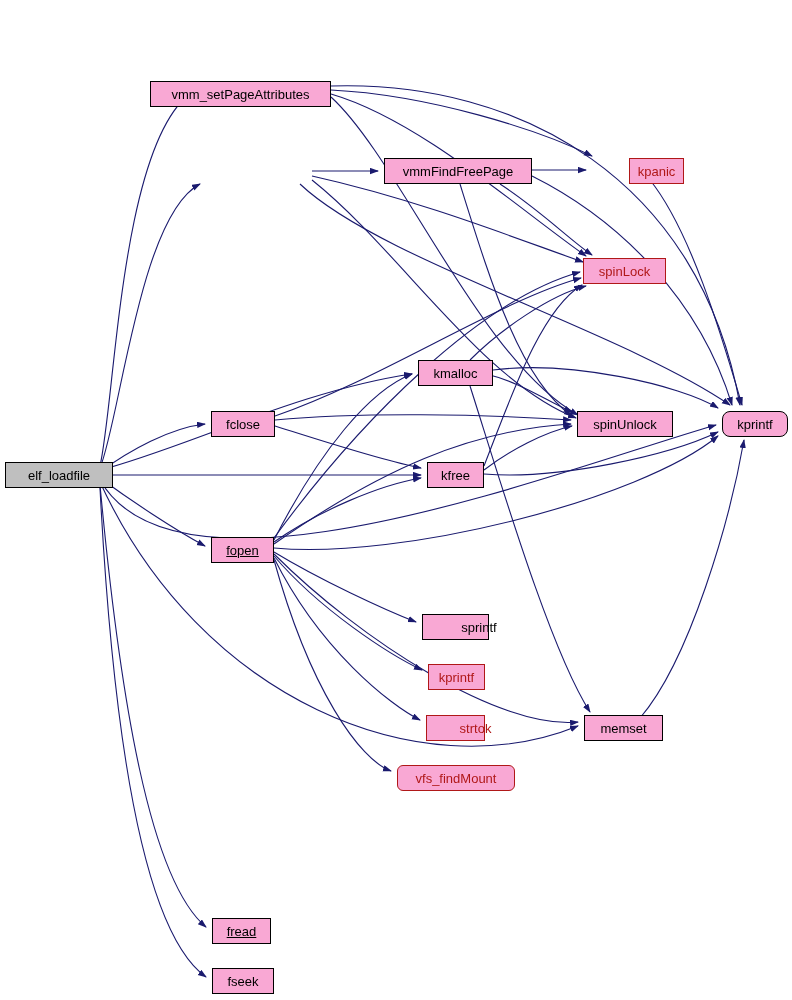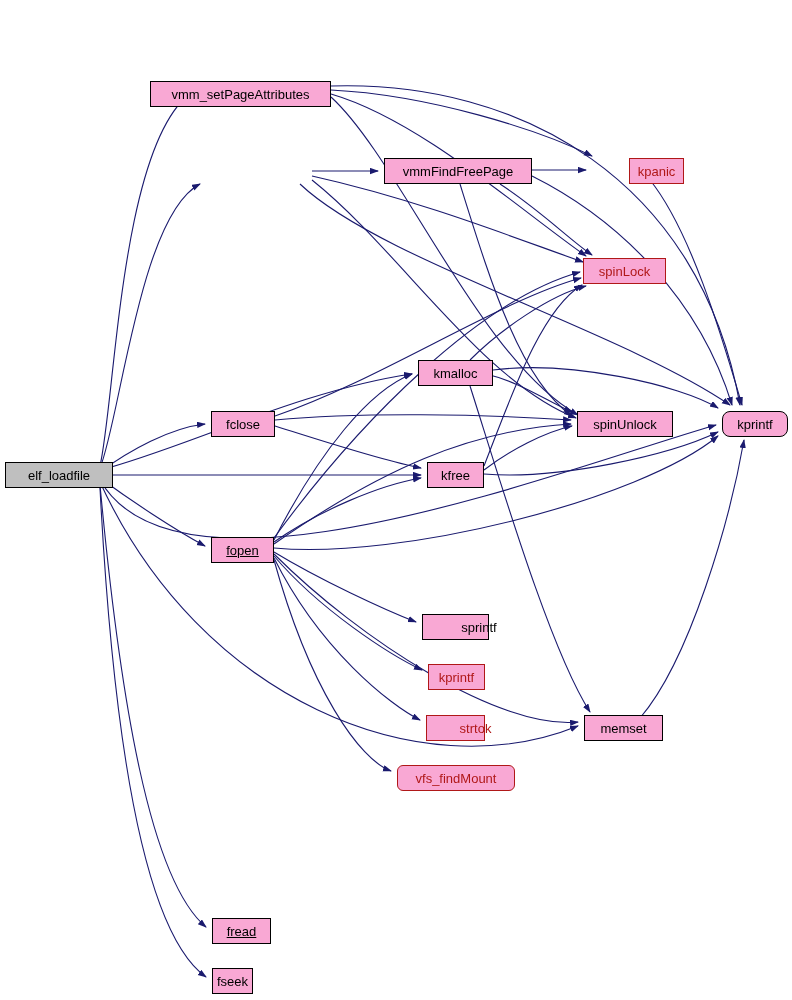--- a/index.html
+++ b/index.html
@@ -158,17 +158,17 @@
     </div>
   <div class="node red" style="left:397px; top:765px; width:118px; height:26px;border-radius:6px;">
       <span>vfs_findMount</span>
     </div>
   <div class="node" style="left:584px; top:715px; width:79px; height:26px;">
       <span>memset</span>
     </div>
   <div class="node" style="left:212px; top:918px; width:59px; height:26px;text-decoration:underline;">
       <span>fread</span>
     </div>
-  <div class="node" style="left:212px; top:968px; width:41px; height:26px;">
+  <div class="node" style="left:212px; top:968px; width:62px; height:26px;">
       <span>fseek</span>
     </div>
 
 </div>
 
 </body></html>

